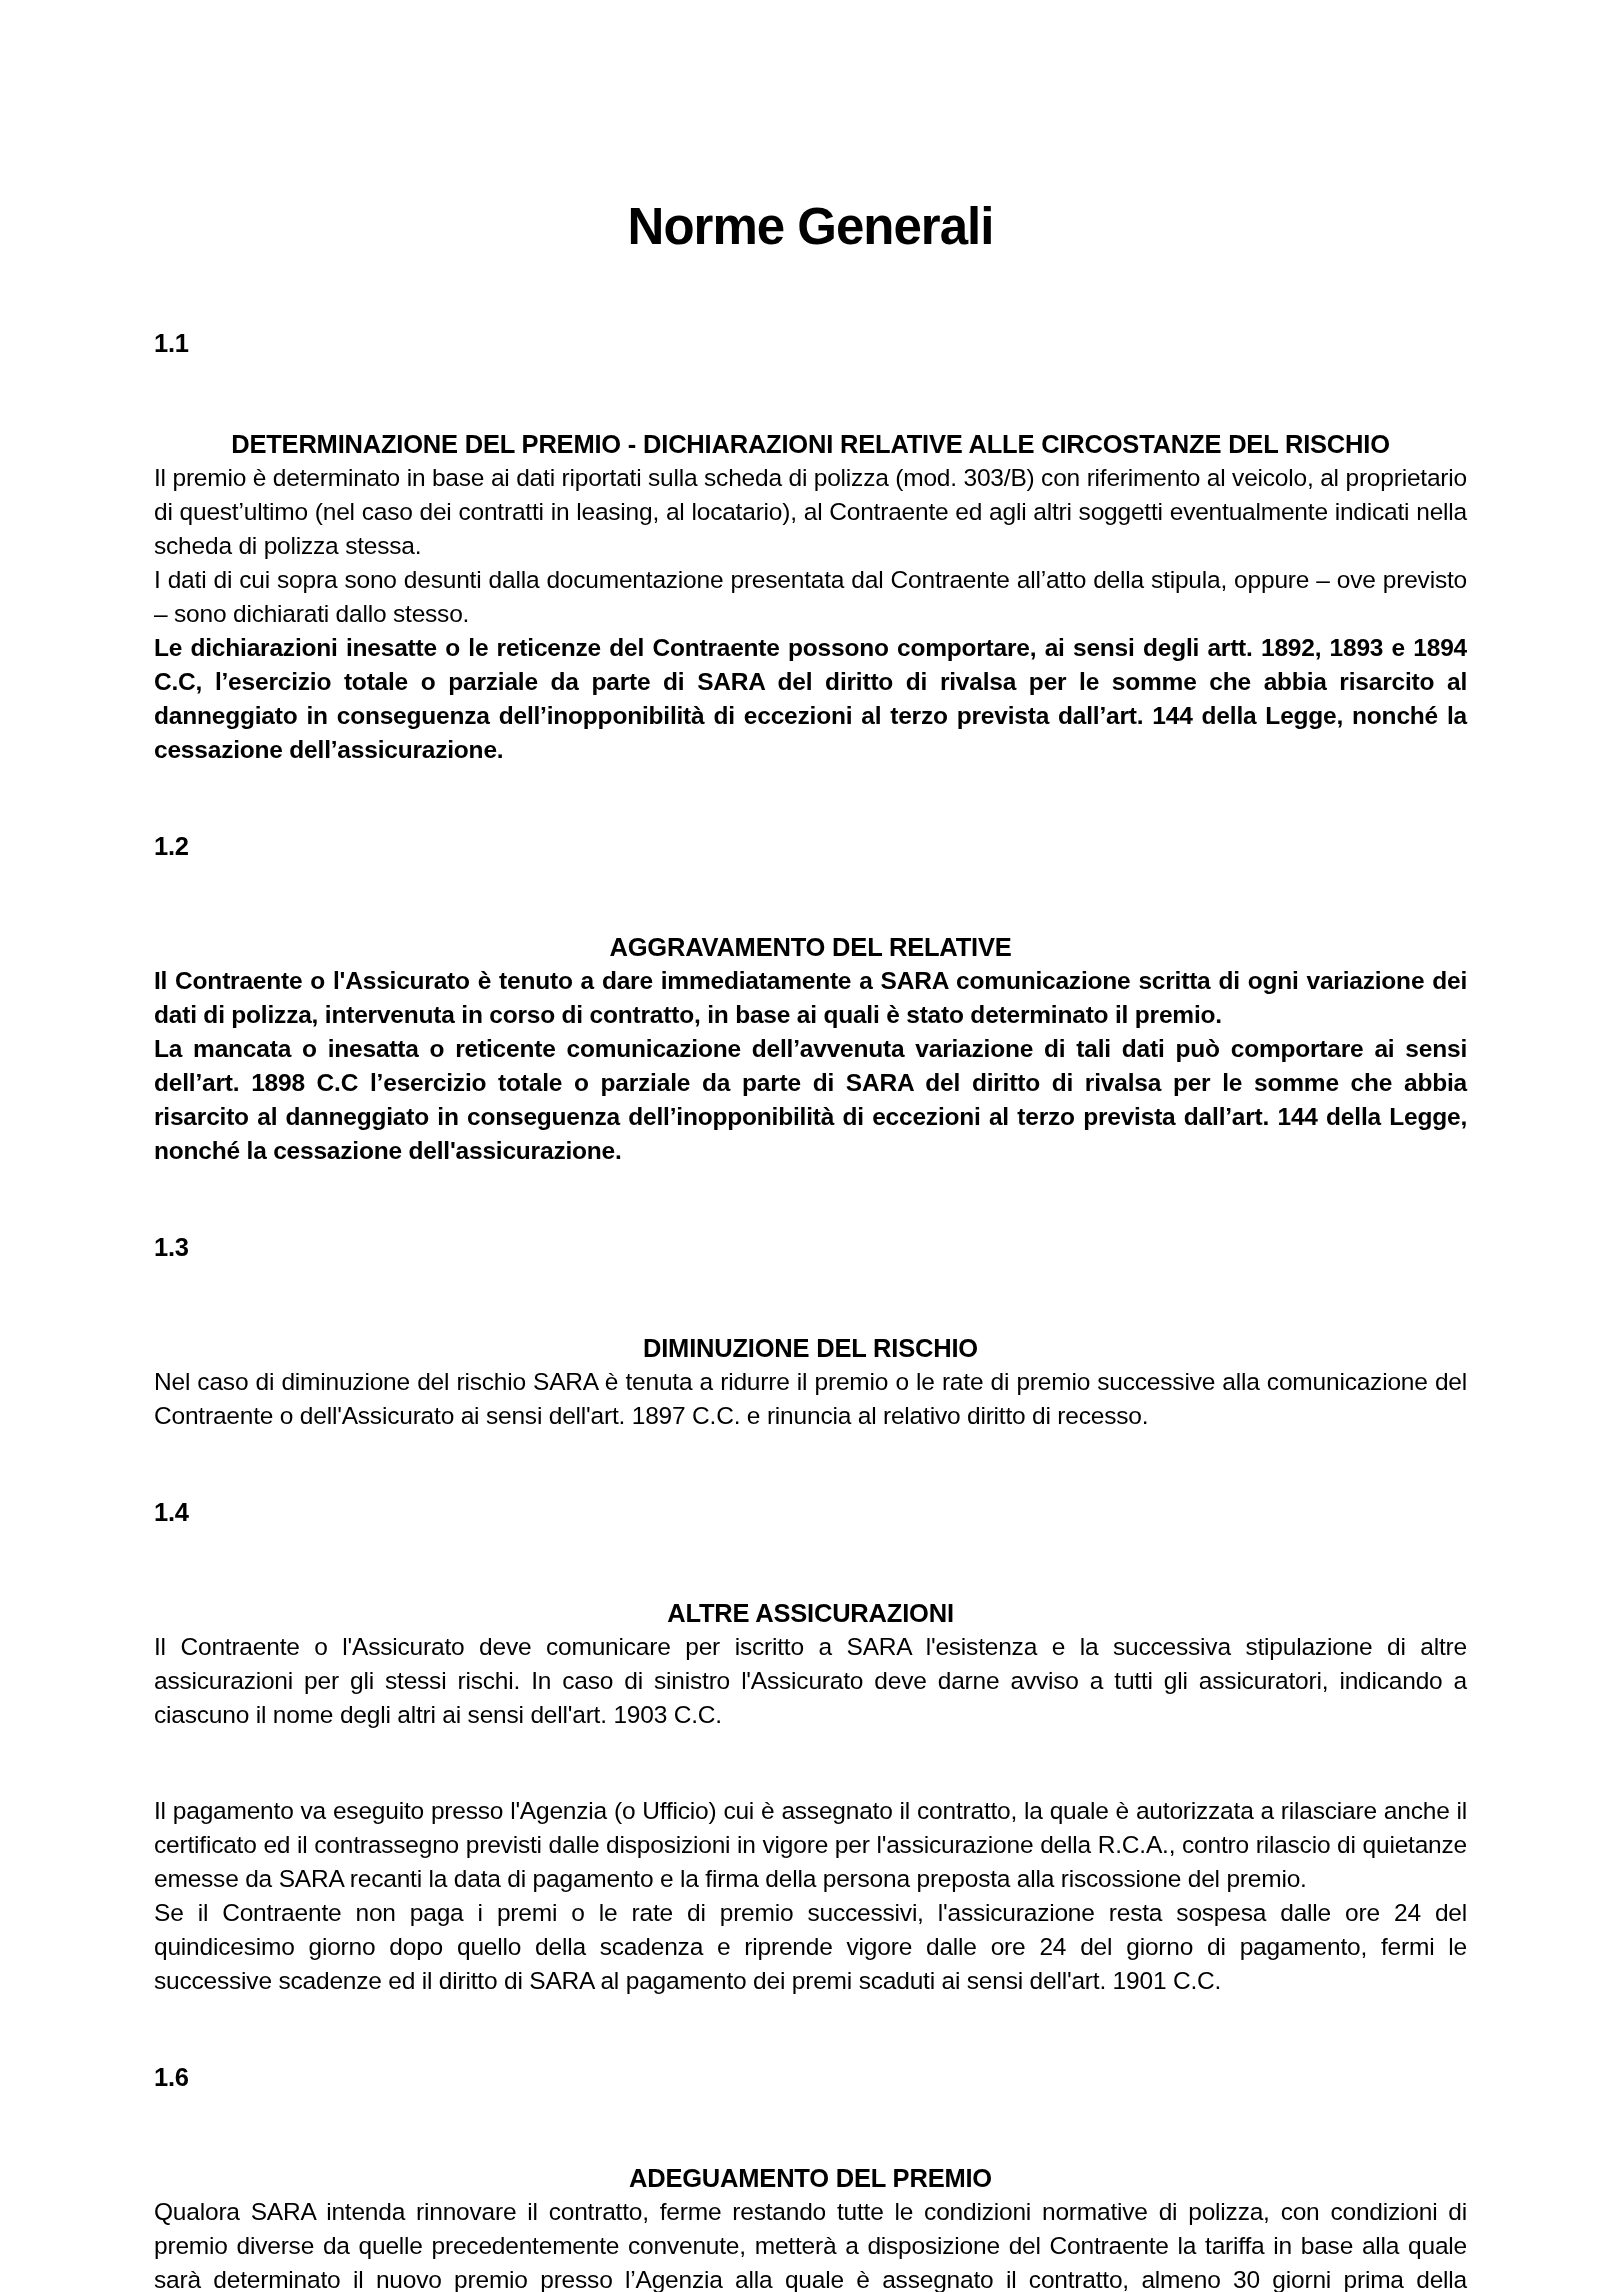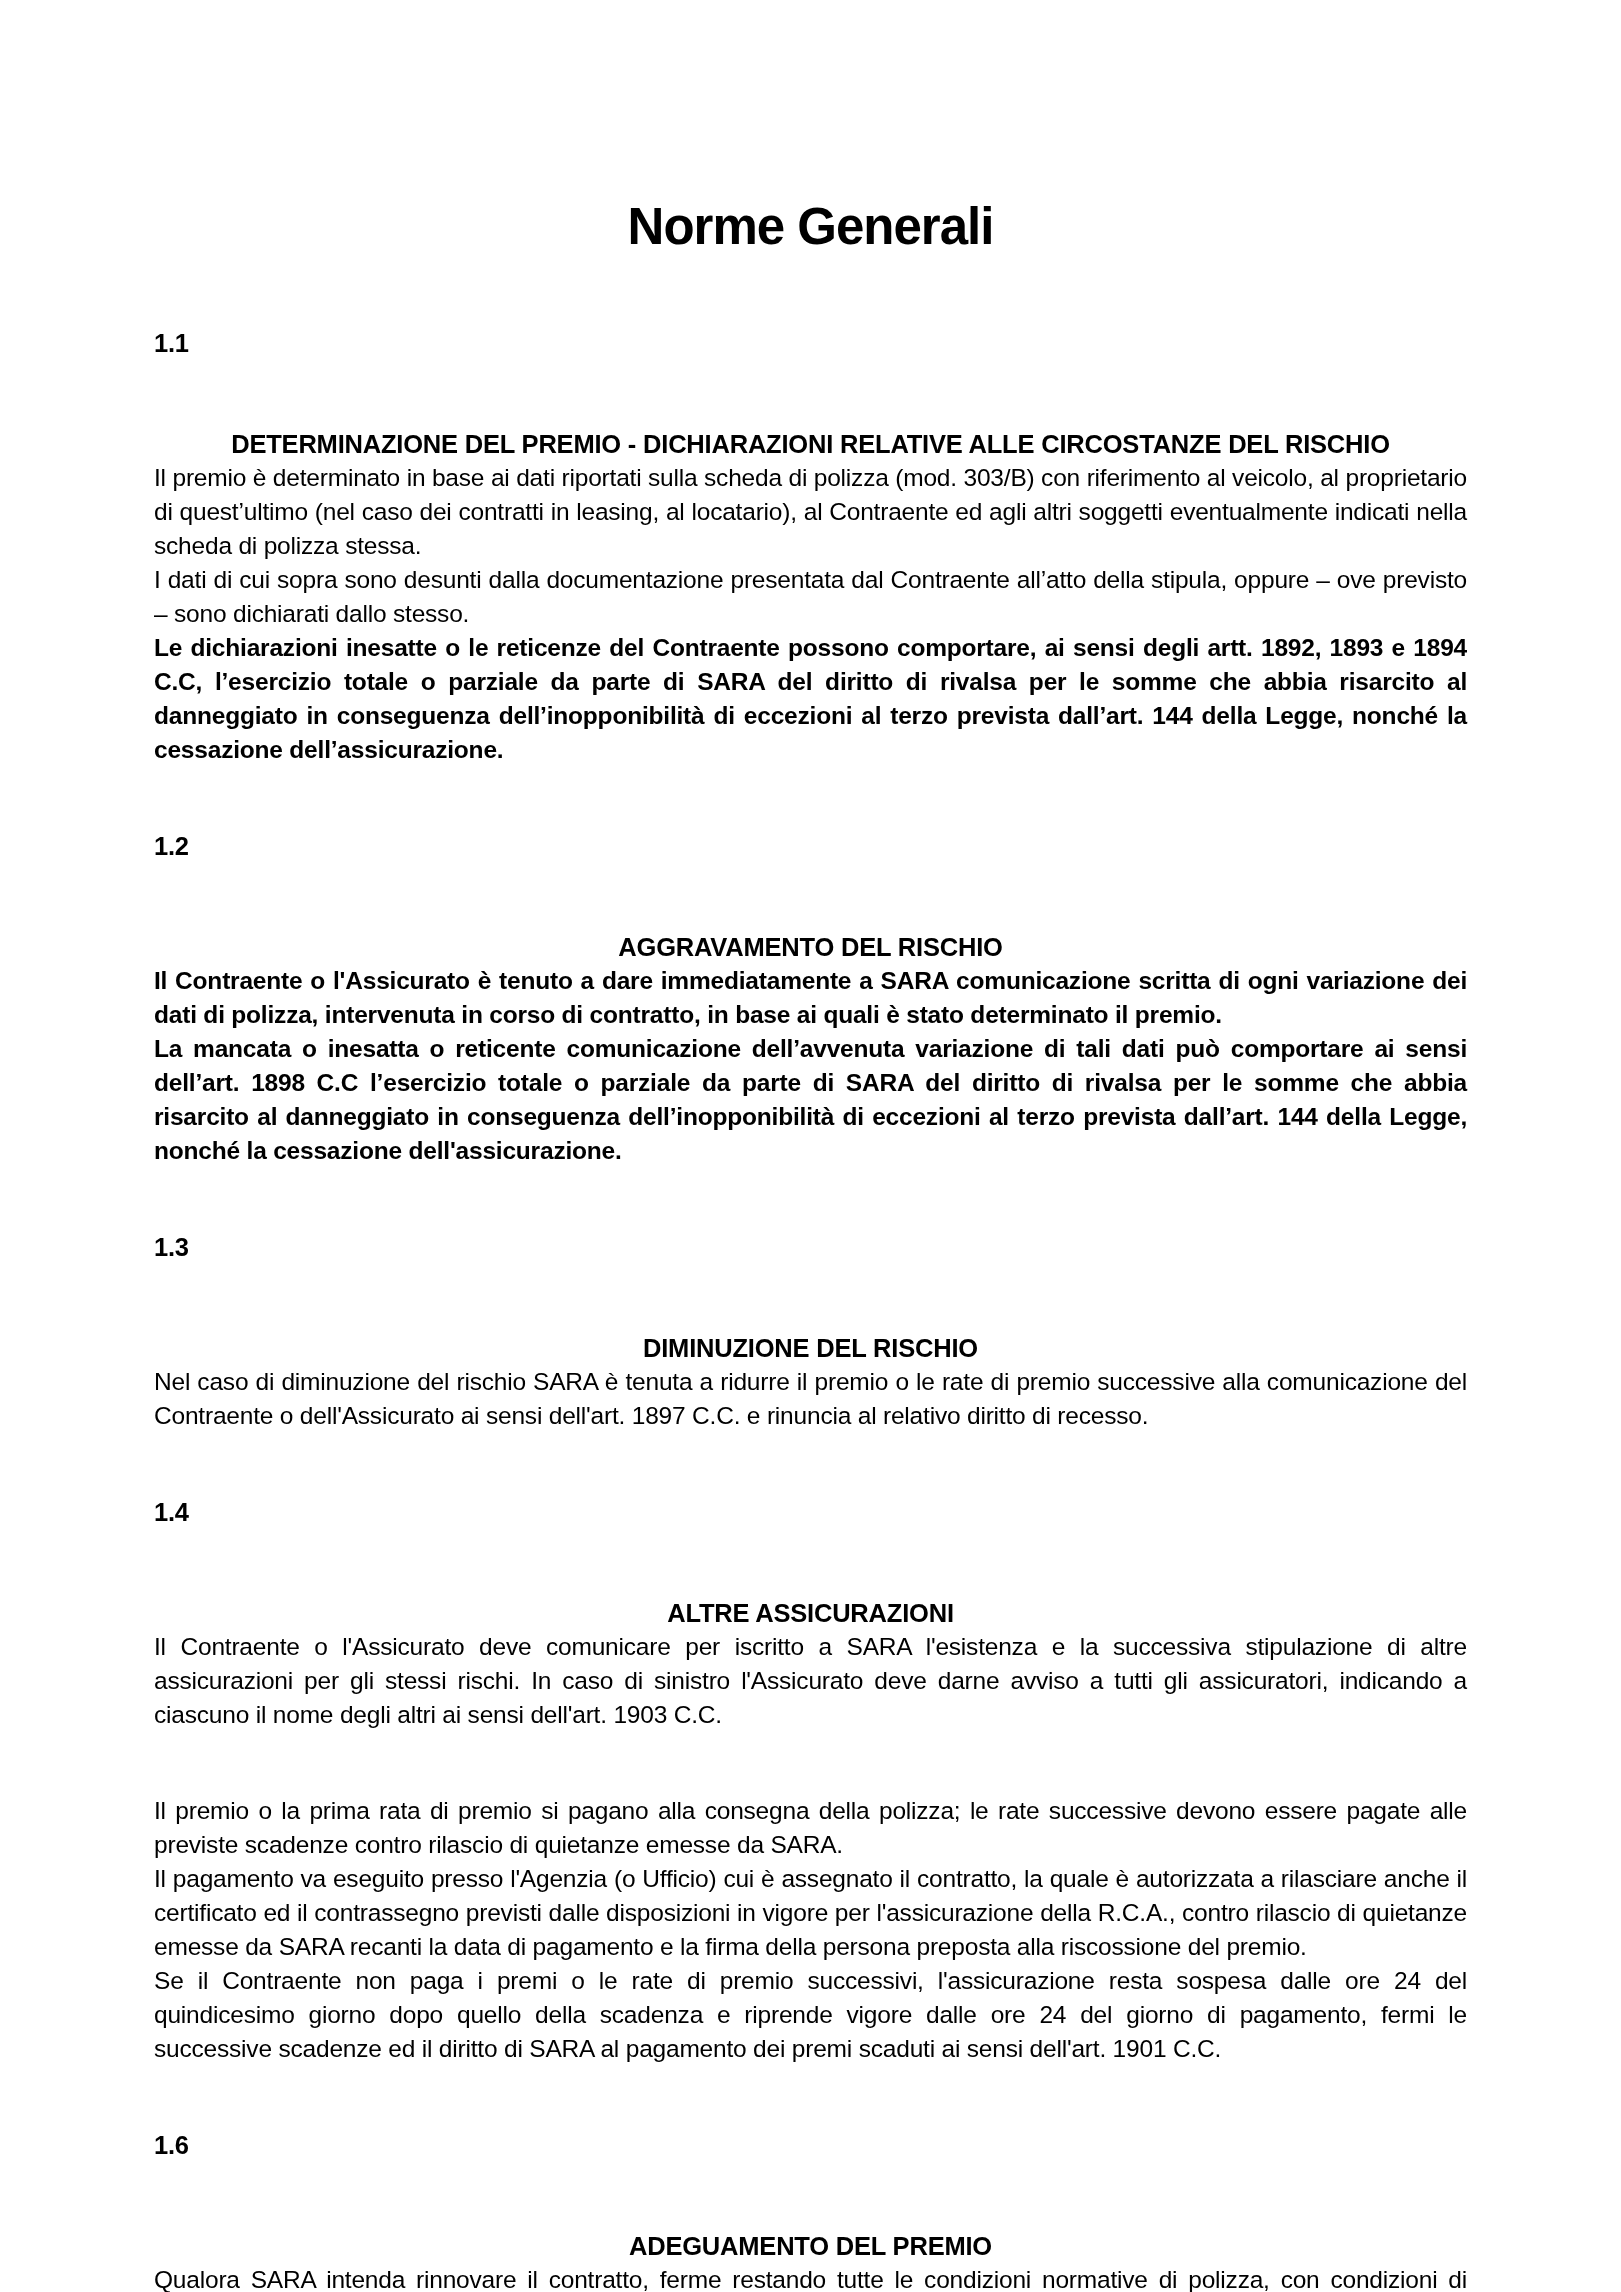--- a/index.html
+++ b/index.html
@@ -66,21 +66,21 @@
       <span class="htext">DETERMINAZIONE DEL PREMIO - DICHIARAZIONI RELATIVE ALLE CIRCOSTANZE DEL RISCHIO</span>
     </div>
     <p class="para">Il premio è determinato in base ai dati riportati sulla scheda di polizza (mod. 303/B) con riferimento al veicolo, al proprietario di quest’ultimo (nel caso dei contratti in leasing, al locatario), al Contraente ed agli altri soggetti eventualmente indicati nella scheda di polizza stessa.</p>
     <p class="para">I dati di cui sopra sono desunti dalla documentazione presentata dal Contraente all’atto della stipula, oppure – ove previsto – sono dichiarati dallo stesso.</p>
     <p class="para bold">Le dichiarazioni inesatte o le reticenze del Contraente possono comportare, ai sensi degli artt. 1892, 1893 e 1894 C.C, l’esercizio totale o parziale da parte di SARA del diritto di rivalsa per le somme che abbia risarcito al danneggiato in conseguenza dell’inopponibilità di eccezioni al terzo prevista dall’art. 144 della Legge, nonché la cessazione dell’assicurazione.</p>
   </section>
 
   <section class="section">
     <div class="heading">
       <span class="num">1.2</span>
-      <span class="htext">AGGRAVAMENTO DEL RISCHIO</span>
+      <span class="htext">AGGRAVAMENTO DEL RELATIVE</span>
     </div>
     <p class="para bold">Il Contraente o l'Assicurato è tenuto a dare immediatamente a SARA comunicazione scritta di ogni variazione dei dati di polizza, intervenuta in corso di contratto, in base ai quali è stato determinato il premio.</p>
     <p class="para bold">La mancata o inesatta o reticente comunicazione dell’avvenuta variazione di tali dati può comportare ai sensi dell’art. 1898 C.C l’esercizio totale o parziale da parte di SARA del diritto di rivalsa per le somme che abbia risarcito al danneggiato in conseguenza dell’inopponibilità di eccezioni al terzo prevista dall’art. 144 della Legge, nonché la cessazione dell'assicurazione.</p>
   </section>
 
   <section class="section">
     <div class="heading">
       <span class="num">1.3</span>
       <span class="htext">DIMINUZIONE DEL RISCHIO</span>
     </div>
@@ -89,21 +89,20 @@
 
   <section class="section">
     <div class="heading">
       <span class="num">1.4</span>
       <span class="htext">ALTRE ASSICURAZIONI</span>
     </div>
     <p class="para">Il Contraente o l'Assicurato deve comunicare per iscritto a SARA l'esistenza e la successiva stipulazione di altre assicurazioni per gli stessi rischi. In caso di sinistro l'Assicurato deve darne avviso a tutti gli assicuratori, indicando a ciascuno il nome degli altri ai sensi dell'art. 1903 C.C.</p>
   </section>
 
   <section class="section">
-    <p class="para">Il premio o la prima rata di premio si pagano alla consegna della polizza; le rate successive devono essere pagate alle previste scadenze contro rilascio di quietanze emesse da SARA.</p>
     <p class="para">Il pagamento va eseguito presso l'Agenzia (o Ufficio) cui è assegnato il contratto, la quale è autorizzata a rilasciare anche il certificato ed il contrassegno previsti dalle disposizioni in vigore per l'assicurazione della R.C.A., contro rilascio di quietanze emesse da SARA recanti la data di pagamento e la firma della persona preposta alla riscossione del premio.</p>
     <p class="para">Se il Contraente non paga i premi o le rate di premio successivi, l'assicurazione resta sospesa dalle ore 24 del quindicesimo giorno dopo quello della scadenza e riprende vigore dalle ore 24 del giorno di pagamento, fermi le successive scadenze ed il diritto di SARA al pagamento dei premi scaduti ai sensi dell'art. 1901 C.C.</p>
   </section>
 
   <section class="section">
     <div class="heading">
       <span class="num">1.6</span>
       <span class="htext">ADEGUAMENTO DEL PREMIO</span>
     </div>
     <p class="para">Qualora SARA intenda rinnovare il contratto, ferme restando tutte le condizioni normative di polizza, con condizioni di premio diverse da quelle precedentemente convenute, metterà a disposizione del Contraente la tariffa in base alla quale sarà determinato il nuovo premio presso l’Agenzia alla quale è assegnato il contratto, almeno 30 giorni prima della scadenza del contratto stesso.</p>

